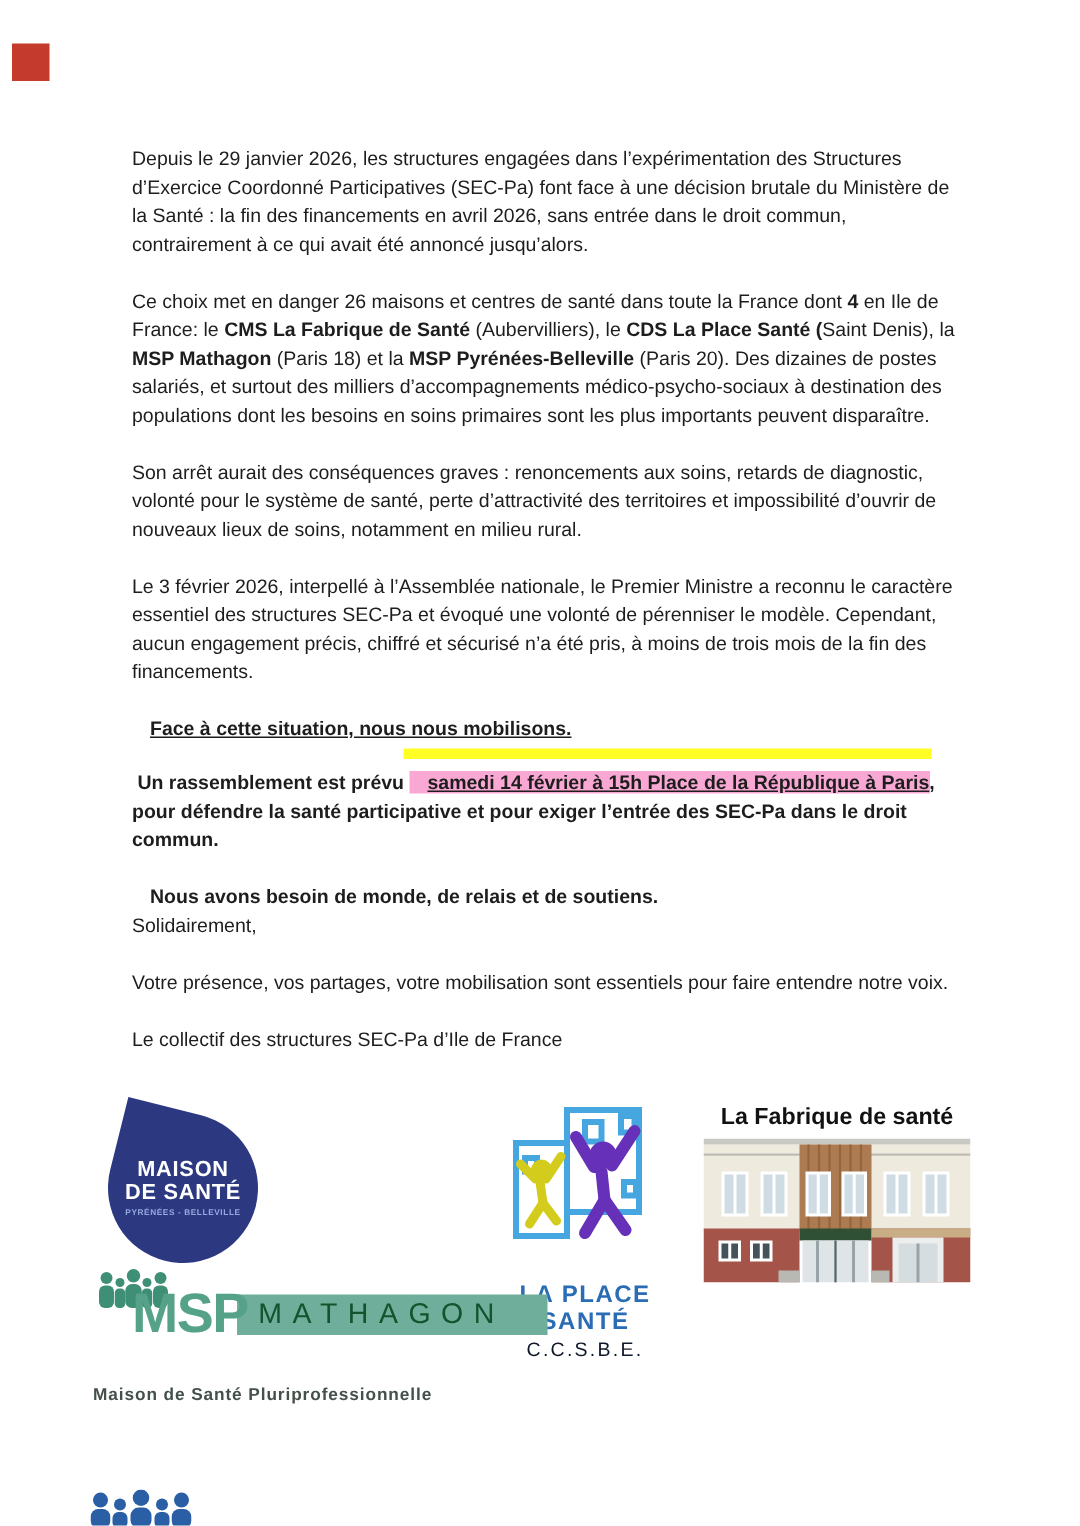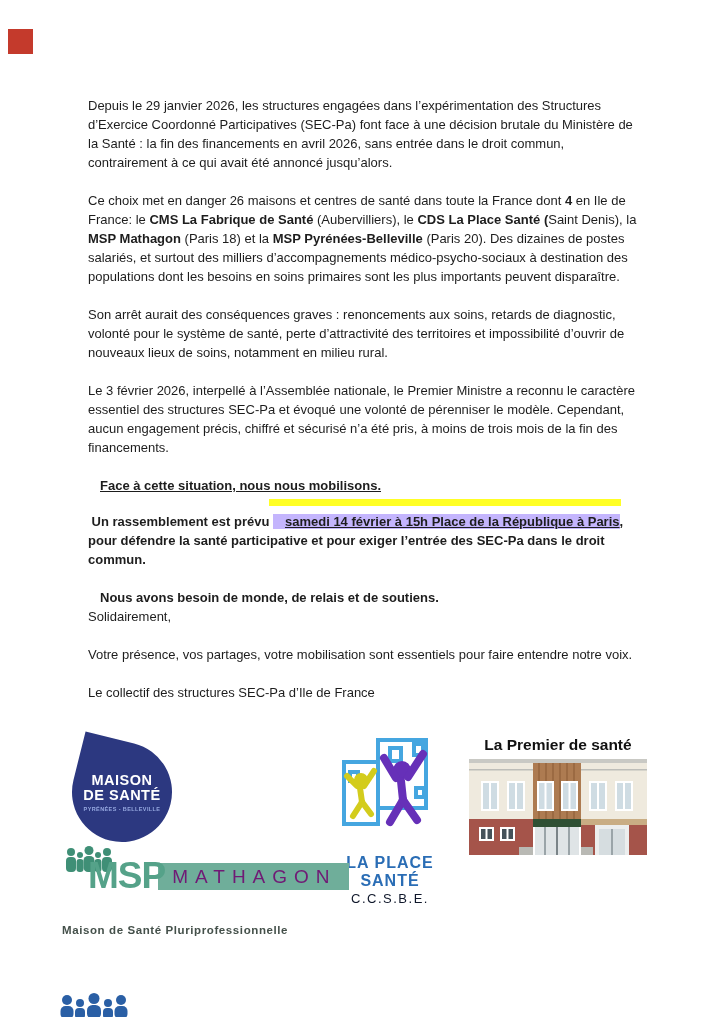--- a/index.html
+++ b/index.html
@@ -41,22 +41,22 @@
   .lf-title{font-weight:bold;font-size:15.5px;color:#111;margin-bottom:5px;}
   
   .logo-mathagon{position:absolute;left:60px;top:846px;width:260px;}
   .mm-people{position:absolute;left:4px;top:0;}
   .mm-row{position:absolute;left:0;top:13px;white-space:nowrap;}
   .mm-msp{
     display:inline-block;vertical-align:middle;font-weight:bold;font-size:37px;line-height:34px;
     color:#55a289;letter-spacing:-1px;position:relative;z-index:2;margin-right:-7px;margin-left:28px;
   }
   .mm-band{
-    display:inline-block;vertical-align:middle;background:#6fae9a;color:#701a75;
-    height:27px;line-height:27px;padding:0 12px 0 14px;font-size:19px;letter-spacing:7px;
+    display:inline-block;vertical-align:middle;background:#6fae9a;color:#14532d;
+    height:27px;line-height:27px;padding:0 28px 0 14px;font-size:19px;letter-spacing:7px;
   }
   .mm-sub{position:absolute;left:2px;top:50px;font-weight:bold;font-size:11.5px;
     letter-spacing:.6px;color:#44504a;white-space:nowrap;margin-top:28px;}
   
   .bottom-people{position:absolute;left:58px;top:993px;}
 </style>
 </head>
 <body>
 
 <div class="red-mark"></div>
@@ -69,21 +69,21 @@
   <p><span>Ce choix met en danger 26 maisons et centres de santé dans toute la France dont </span><span class="b">4</span><span> en Ile de France: le </span><span class="b">CMS La Fabrique de Santé</span><span> (Aubervilliers), le </span><span class="b">CDS La Place Santé (</span><span>Saint Denis), la </span><span class="b">MSP Mathagon</span><span> (Paris 18) et la </span><span class="b">MSP Pyrénées-Belleville</span><span> (Paris 20). Des dizaines de postes salariés, et surtout des milliers d’accompagnements médico-psycho-sociaux à destination des populations dont les besoins en soins primaires sont les plus importants peuvent disparaître.</span></p>
 
   <p>Son arrêt aurait des conséquences graves : renoncements aux soins, retards de diagnostic, volonté pour le système de santé, perte d’attractivité des territoires et impossibilité d’ouvrir de nouveaux lieux de soins, notamment en milieu rural.</p>
 
   <p>Le 3 février 2026, interpellé à l’Assemblée nationale, le Premier Ministre a reconnu le caractère essentiel des structures SEC-Pa et évoqué une volonté de pérenniser le modèle. Cependant, aucun engagement précis, chiffré et sécurisé n’a été pris, à moins de trois mois de la fin des financements.</p>
 
   <p class="b u before-strip">Face à cette situation, nous nous mobilisons.</p>
 
   <div class="hl-strip" style="background-color: rgb(255, 255, 0);"></div>
 
-  <p class="b"><span>&nbsp;Un rassemblement est prévu </span><span class="hl u" style="background-color: #c4b5fd;">samedi 14 février à 15h Place de la République à Paris</span><span>, pour défendre la santé participative et pour exiger l’entrée des SEC-Pa dans le droit commun.</span></p>
+  <p class="b"><span>&nbsp;Un rassemblement est prévu </span><span class="hl u" style="background-color: #f9a8d4;">samedi 14 février à 15h Place de la République à Paris</span><span>, pour défendre la santé participative et pour exiger l’entrée des SEC-Pa dans le droit commun.</span></p>
 
   <p class="b tight">Nous avons besoin de monde, de relais et de soutiens.</p>
   <p>Solidairement,</p>
 
   <p>Votre présence, vos partages, votre mobilisation sont essentiels pour faire entendre notre voix.</p>
 
   <p>Le collectif des structures SEC-Pa d’Ile de France</p>
 </div>
 
 <div class="logo-maison" style="background-color: rgb(44, 56, 128);">
@@ -119,21 +119,21 @@
       <path d="M71,45 L73,64" fill="none"></path>
       <path d="M73,64 L60,86" fill="none"></path>
       <path d="M73,64 L87,84" fill="none"></path>
     </g>
   </svg>
   <div class="lp-name">LA PLACE SANTÉ</div>
   <div class="lp-acro">C.C.S.B.E.</div>
 </div>
 
 <div class="logo-fabrique">
-  <div class="lf-title">La Premier de santé</div>
+  <div class="lf-title">La Fabrique de santé</div>
   <svg width="178" height="96" viewBox="0 0 178 96">
     <rect x="0" y="4" width="178" height="58" fill="#efeade"></rect>
     <rect x="0" y="0" width="178" height="4" fill="#c9c9c4"></rect>
     <rect x="0" y="10" width="178" height="1.5" fill="#bdbdb8"></rect>
 
     <rect x="0" y="60" width="64" height="36" fill="#a5544a"></rect>
     <rect x="112" y="60" width="66" height="36" fill="#a5544a"></rect>
 
     <rect x="64" y="4" width="48" height="58" fill="#ad7b51"></rect>
     <g stroke="#96653e" stroke-width="1.5">

